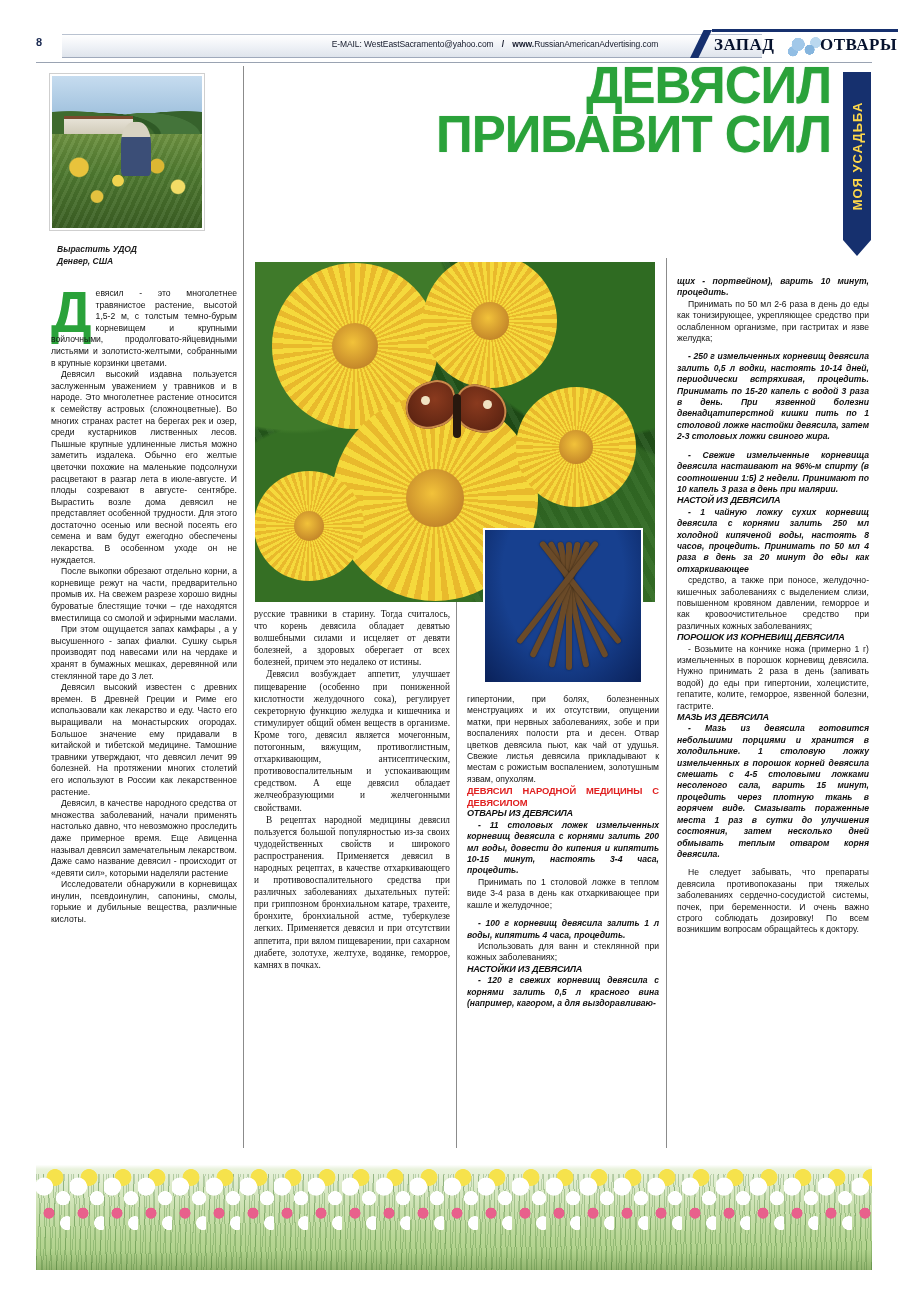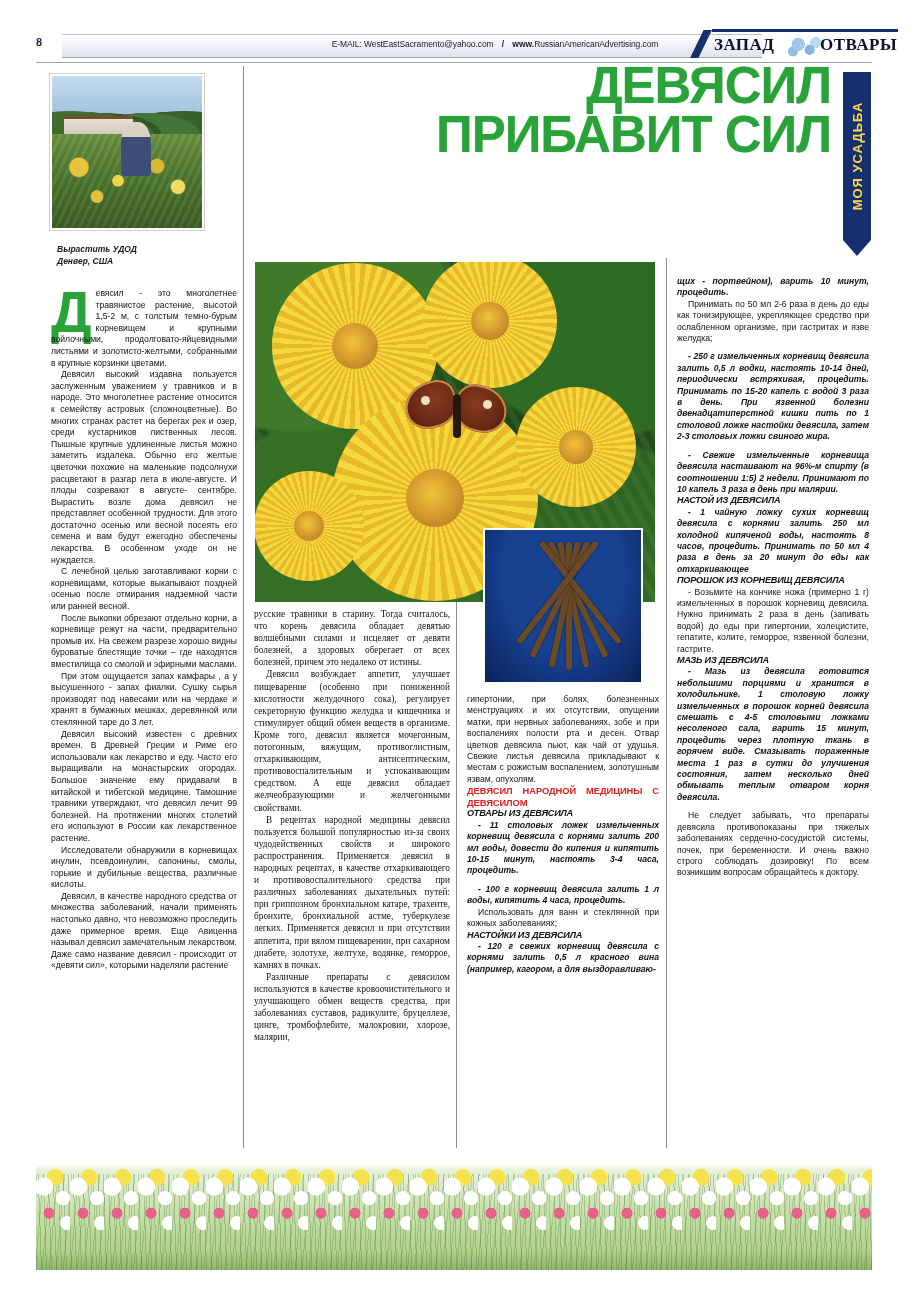--- a/index.html
+++ b/index.html
@@ -327,43 +327,42 @@
     <div class="pr-root" style="transform:rotate(0deg);left:52%;"></div>
     <div class="pr-root" style="transform:rotate(12deg);left:58%;"></div>
     <div class="pr-root" style="transform:rotate(26deg);left:64%;"></div>
     <div class="pr-root" style="transform:rotate(-38deg);left:34%;"></div>
     <div class="pr-root" style="transform:rotate(38deg);left:70%;"></div>
   </div>
 
   <div class="col col-1">
     <p class="first"><span class="dropcap">Д</span><span>евясил - это многолетнее травянистое растение, высотой 1,5-2 м, с толстым темно-бурым корневищем и крупными войлочными, продолговато-яйцевидными листьями и золотисто-желтыми, собранными в крупные корзинки цветами.</span></p>
     <p>Девясил высокий издавна пользуется заслуженным уважением у травников и в народе. Это многолетнее растение относится к семейству астровых (сложноцветные). Во многих странах растет на берегах рек и озер, среди кустарников лиственных лесов. Пышные крупные удлиненные листья можно заметить издалека. Обычно его желтые цветочки похожие на маленькие подсолнухи расцветают в разгар лета в июле-августе. И плоды созревают в августе- сентябре. Вырастить возле дома девясил не представляет особенной трудности. Для этого достаточно осенью или весной посеять его семена и вам будут ежегодно обеспечены лекарства. В особенном уходе он не нуждается.</p>
-    <p>С лечебной целью заготавливают корни с корневищами, которые выкапывают поздней осенью после отмирания надземной части или ранней весной.</p>
     <p>После выкопки обрезают отдельно корни, а корневище режут на части, предварительно промыв их. На свежем разрезе хорошо видны буроватые блестящие точки – где находятся вместилища со смолой и эфирными маслами.</p>
     <p>При этом ощущается запах камфары , а у высушенного - запах фиалки. Сушку сырья производят под навесами или на чердаке и хранят в бумажных мешках, деревянной или стеклянной таре до 3 лет.</p>
     <p>Девясил высокий известен с древних времен. В Древней Греции и Риме его использовали как лекарство и еду. Часто его выращивали на монастырских огородах. Большое значение ему придавали в китайской и тибетской медицине. Тамошние травники утверждают, что девясил лечит 99 болезней. На протяжении многих столетий его используют в России как лекарственное растение.</p>
+    <p>Девясил, в качестве народного средства от множества заболеваний, начали применять настолько давно, что невозможно проследить даже примерное время. Еще Авиценна называл девясил замечательным лекарством. Даже само название девясил - происходит от «девяти сил», которыми наделяли растение</p>
     <p>Исследователи обнаружили в корневищах инулин, псевдоинулин, сапонины, смолы, горькие и дубильные вещества, различные кислоты.</p>
-    <p>Девясил, в качестве народного средства от множества заболеваний, начали применять настолько давно, что невозможно проследить даже примерное время. Еще Авиценна называл девясил замечательным лекарством. Даже само название девясил - происходит от «девяти сил», которыми наделяли растение</p>
   </div>
 
   <div class="col col-2">
     <p style="text-indent:0;">русские травники в старину. Тогда считалось, что корень девясила обладает девятью волшебными силами и исцеляет от девяти болезней, а здоровых оберегает от всех болезней, причем это недалеко от истины.</p>
     <p>Девясил возбуждает аппетит, улучшает пищеварение (особенно при пониженной кислотности желудочного сока), регулирует секреторную функцию желудка и кишечника и стимулирует общий обмен веществ в организме. Кроме того, девясил является мочегонным, потогонным, вяжущим, противоглистным, отхаркивающим, антисептическим, противовоспалительным и успокаивающим средством. А еще девясил обладает желчеобразующими и желчегонными свойствами.</p>
     <p>В рецептах народной медицины девясил пользуется большой популярностью из-за своих чудодейственных свойств и широкого распространения. Применяется девясил в народных рецептах, в качестве отхаркивающего и противовоспалительного средства при различных заболеваниях дыхательных путей: при гриппозном бронхиальном катаре, трахеите, бронхите, бронхиальной астме, туберкулезе легких. Применяется девясил и при отсутствии аппетита, при вялом пищеварении, при сахарном диабете, золотухе, желтухе, водянке, геморрое, камнях в почках.</p>
-    <p>Различные препараты с девясилом используются в качестве кровоочистительного и улучшающего обмен веществ средства, при заболеваниях суставов, радикулите, бруцеллезе, цинге, тромбофлебите, малокровии, хлорозе, малярии,</p>
   </div>
 
   <div class="col col-3">
     <p style="text-indent:0;">гипертонии, при болях, болезненных менструациях и их отсутствии, опущении матки, при нервных заболеваниях, зобе и при воспалениях полости рта и десен. Отвар цветков девясила пьют, как чай от удушья. Свежие листья девясила прикладывают к местам с рожистым воспалением, золотушным язвам, опухолям.</p>
 
     <p class="recipe-title">ДЕВЯСИЛ НАРОДНОЙ МЕДИЦИНЫ С ДЕВЯСИЛОМ</p>
 
     <p class="sub-head">ОТВАРЫ ИЗ ДЕВЯСИЛА</p>
 
     <p class="ital">- 11 столовых ложек измельченных корневищ девясила с корнями залить 200 мл воды, довести до кипения и кипятить 10-15 минут, настоять 3-4 часа, процедить.</p>
+    <p>Принимать по 1 столовой ложке в теплом виде 3-4 раза в день как отхаркивающее при кашле и желудочное;</p>
 
     <div class="spacer"></div>
 
     <p class="ital">- 100 г корневищ девясила залить 1 л воды, кипятить 4 часа, процедить.</p>
     <p>Использовать для ванн и стеклянной при кожных заболеваниях;</p>
 
     <p class="sub-head">НАСТОЙКИ ИЗ ДЕВЯСИЛА</p>
 
     <p class="ital">- 120 г свежих корневищ девясила с корнями залить 0,5 л красного вина (например, кагором, а для выздоравливаю-</p>
   </div>
@@ -376,20 +375,21 @@
 
     <p class="ital">- 250 г измельченных корневищ девясила залить 0,5 л водки, настоять 10-14 дней, периодически встряхивая, процедить. Принимать по 15-20 капель с водой 3 раза в день. При язвенной болезни двенадцатиперстной кишки пить по 1 столовой ложке настойки девясила, затем 2-3 столовых ложки свиного жира.</p>
 
     <div class="spacer"></div>
 
     <p class="ital">- Свежие измельченные корневища девясила настаивают на 96%-м спирту (в соотношении 1:5) 2 недели. Принимают по 10 капель 3 раза в день при малярии.</p>
 
     <p class="sub-head">НАСТОЙ ИЗ ДЕВЯСИЛА</p>
 
     <p class="ital">- 1 чайную ложку сухих корневищ девясила с корнями залить 250 мл холодной кипяченой воды, настоять 8 часов, процедить. Принимать по 50 мл 4 раза в день за 20 минут до еды как отхаркивающее</p>
+    <p>средство, а также при поносе, желудочно-кишечных заболеваниях с выделением слизи, повышенном кровяном давлении, геморрое и как кровоочистительное средство при различных кожных заболеваниях;</p>
 
     <p class="sub-head">ПОРОШОК ИЗ КОРНЕВИЩ ДЕВЯСИЛА</p>
     <p>- Возьмите на кончике ножа (примерно 1 г) измельченных в порошок корневищ девясила. Нужно принимать 2 раза в день (запивать водой) до еды при гипертонии, холецистите, гепатите, колите, геморрое, язвенной болезни, гастрите.</p>
 
     <p class="sub-head">МАЗЬ ИЗ ДЕВЯСИЛА</p>
     <p class="ital">- Мазь из девясила готовится небольшими порциями и хранится в холодильнике. 1 столовую ложку измельченных в порошок корней девясила смешать с 4-5 столовыми ложками несоленого сала, варить 15 минут, процедить через плотную ткань в горячем виде. Смазывать пораженные места 1 раз в сутки до улучшения состояния, затем несколько дней обмывать теплым отваром корня девясила.</p>
 
     <div class="spacer"></div>
 
     <p>Не следует забывать, что препараты девясила противопоказаны при тяжелых заболеваниях сердечно-сосудистой системы, почек, при беременности. И очень важно строго соблюдать дозировку! По всем возникшим вопросам обращайтесь к доктору.</p>

